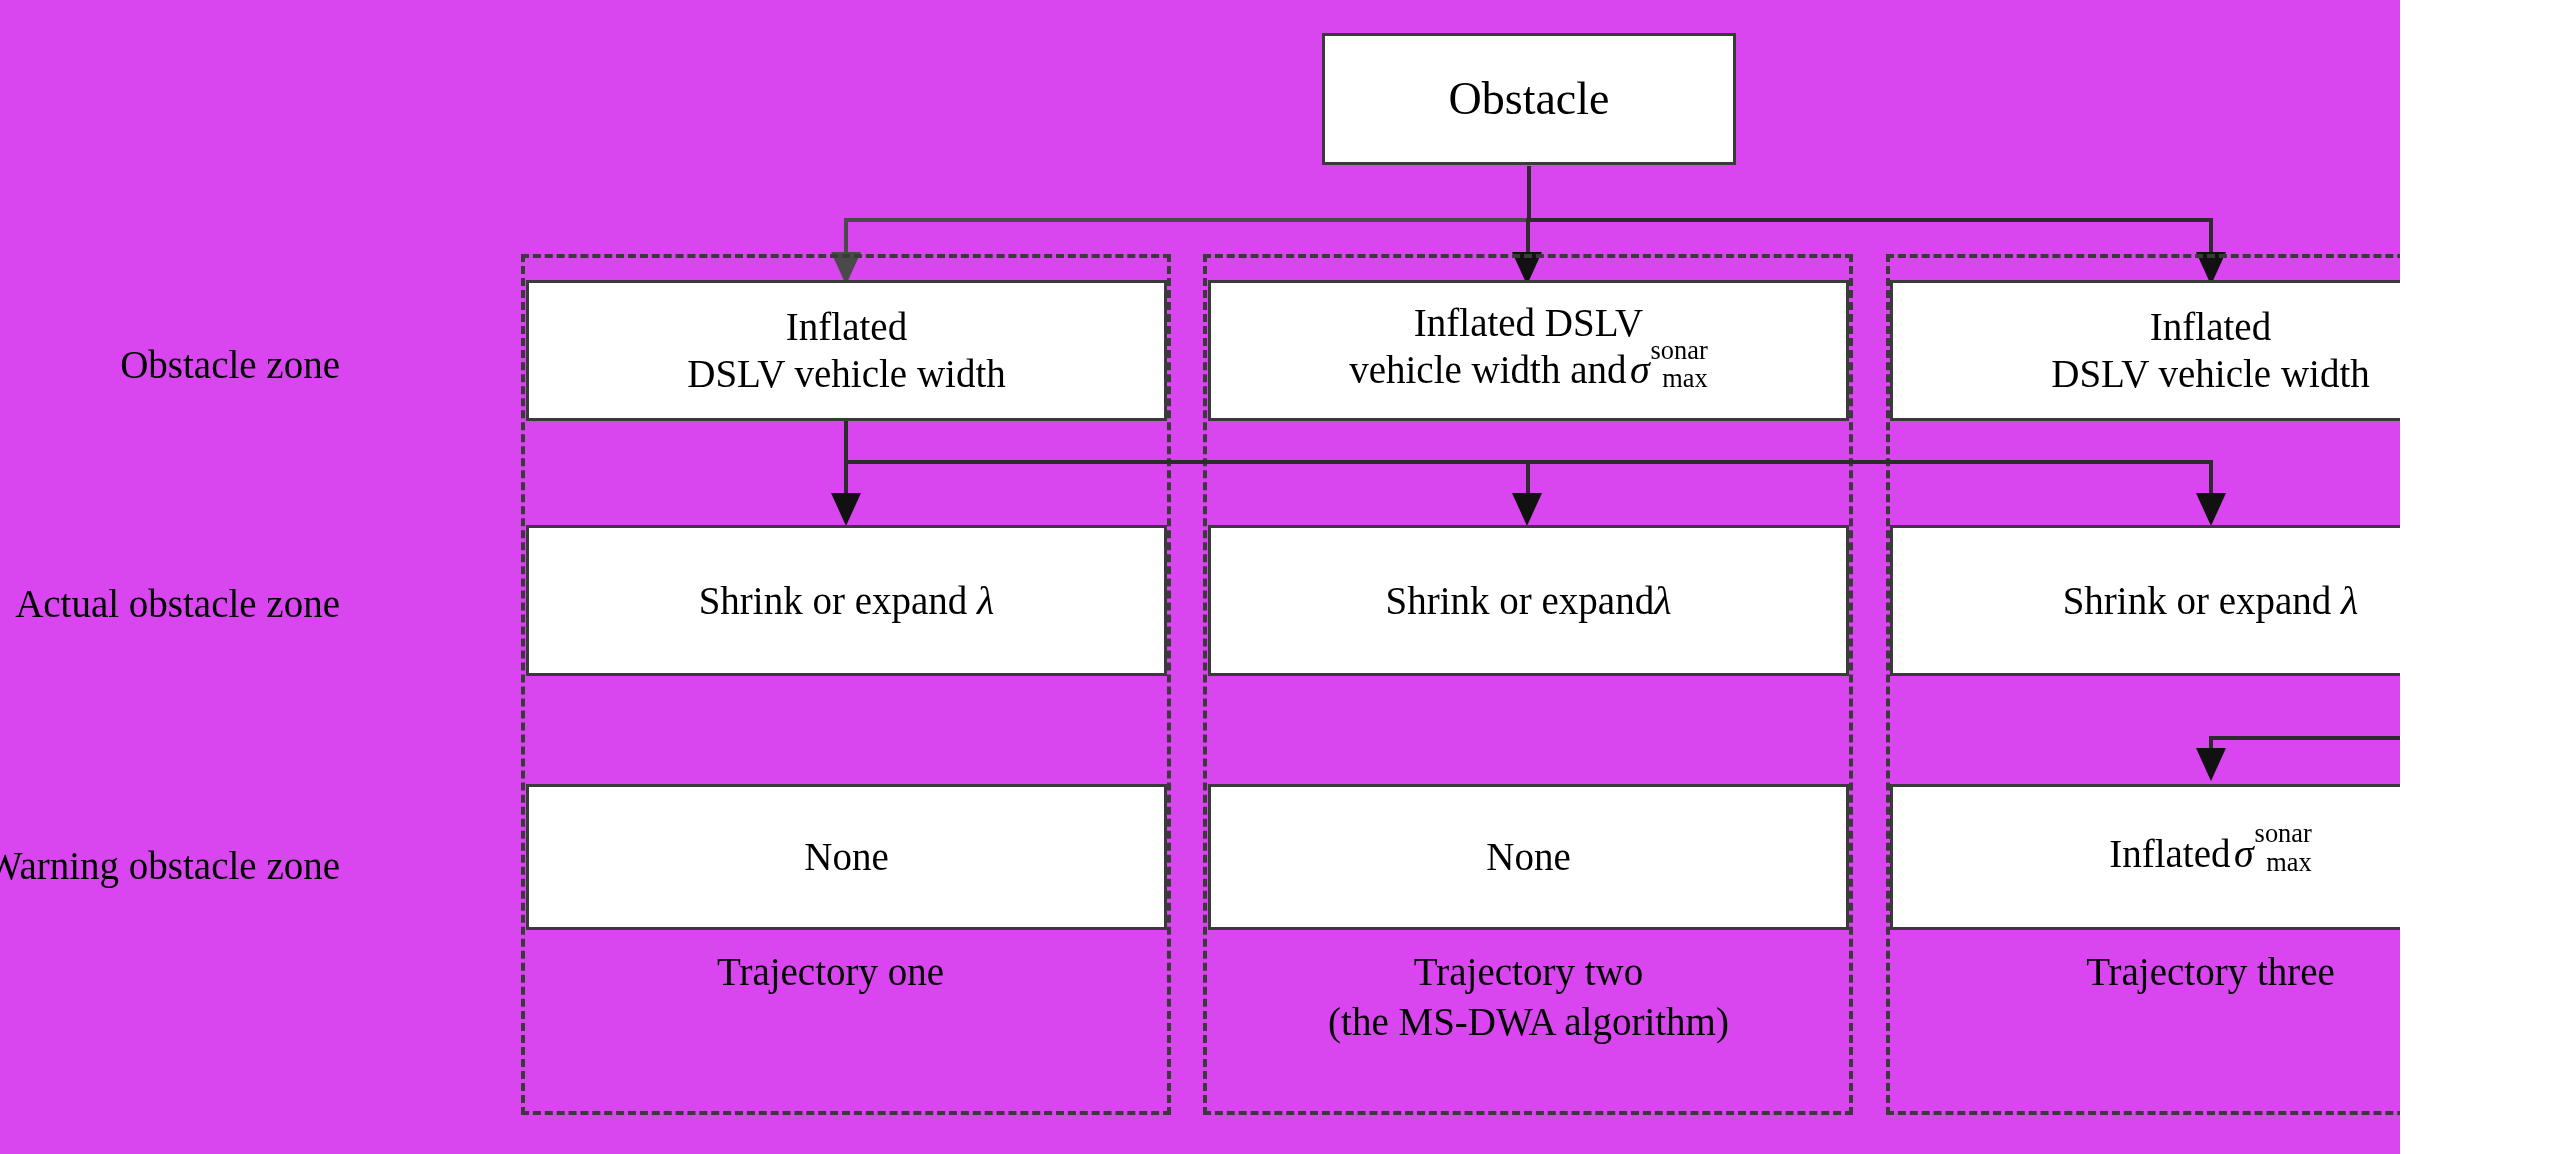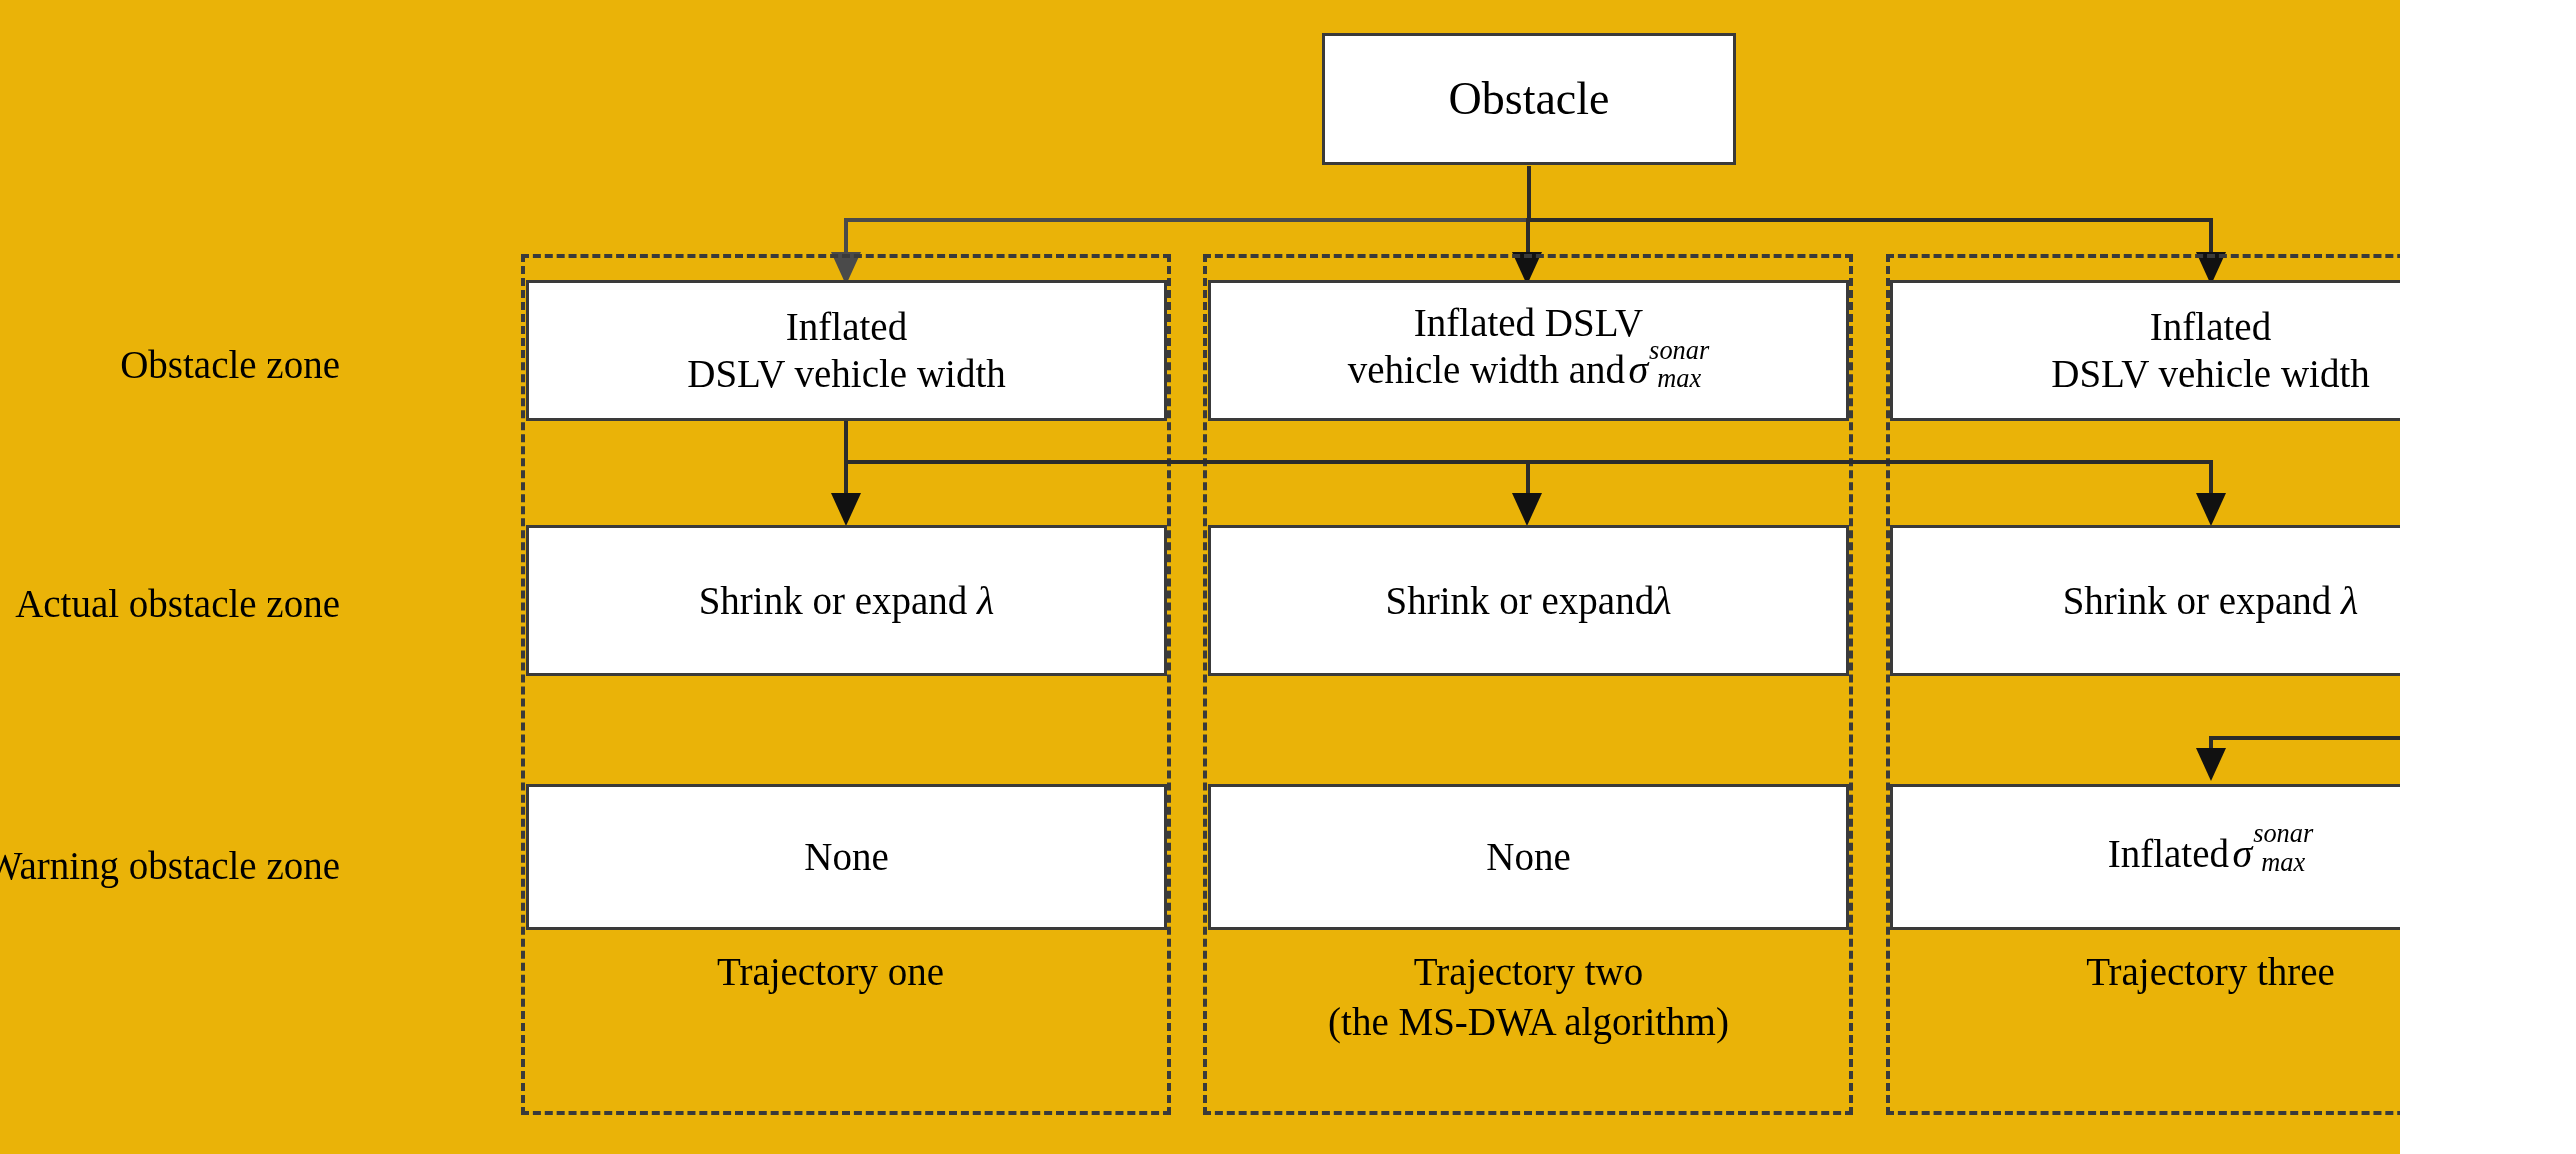--- a/index.html
+++ b/index.html
@@ -7,21 +7,21 @@
     padding: 0;
     background: #ffffff;
   }
   body {
     font-family: "Liberation Serif", "DejaVu Serif", serif;
   }
   #canvas {
     position: relative;
     width: 2400px;
     height: 1154px;
-    background: #eab308;
+    background: #d946ef;
     overflow: hidden;
   }
 
   
   .root-box {
     position: absolute;
     left: 1322px;
     top: 33px;
     width: 414px;
     height: 132px;
@@ -136,24 +136,23 @@
     font-size: 40px;
     position: relative;
     display: inline-block;
     margin-left: 3.5px;
   }
   .supsub {
     display: inline-block;
     vertical-align: middle;
     position: relative;
     top: -1.8px;
-    font-style: italic;
     font-size: 26.4px;
     line-height: 1.02;
-    text-align: center;
+    text-align: right;
     margin-left: 0.9px;
   }
   .supsub .sup { display: block; position: relative; top: -8.8px; }
   .supsub .sub { display: block; position: relative; top: -7px; }
   .lambda { font-style: italic; font-size: 40px; }
 </style>
 </head>
 <body>
 
 <div id="canvas">

